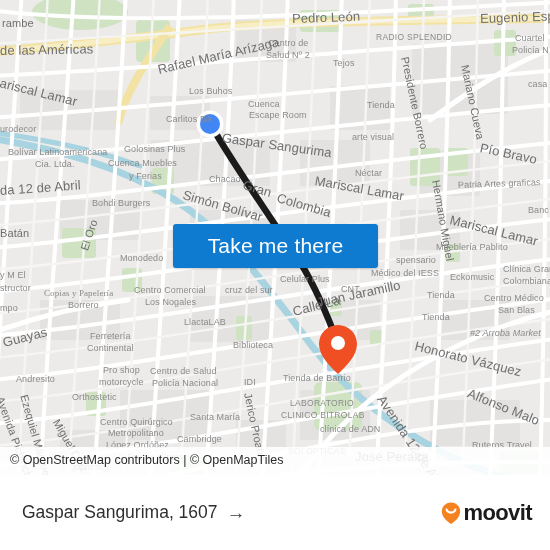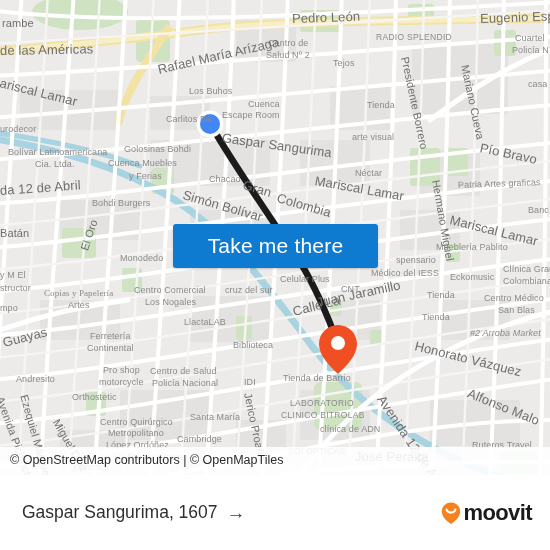--- a/index.html
+++ b/index.html
@@ -286,21 +286,21 @@
         <div class="maplabel poi" style="left: 0px; top: 124px;">urodecor</div>
         <div class="maplabel poi" style="left: 8px; top: 147px;">Bolívar Latinoamericana</div>
         <div class="maplabel poi" style="left: 35px; top: 159px;">Cia. Ltda.</div>
         <div class="maplabel street big" style="left: 0px; top: 186px; transform: rotate(-4deg);">da 12 de Abril</div>
         <div class="maplabel poi" style="left: 92px; top: 198px;">Bohdi Burgers</div>
         <div class="maplabel street" style="left: 0px; top: 228px;">Batán</div>
         <div class="maplabel street" style="left: 84px; top: 245px; transform: rotate(-72deg);">El Oro</div>
         <div class="maplabel poi" style="left: 0px; top: 270px;">y M El</div>
         <div class="maplabel poi" style="left: 0px; top: 283px;">structor</div>
         <div class="maplabel poi" style="left: 44px; top: 288px; font-family: Liberation Serif, serif;">Copias y Papelería</div>
-        <div class="maplabel poi" style="left: 68px; top: 300px;">Artes</div>
+        <div class="maplabel poi" style="left: 68px; top: 300px;">Borrero</div>
         <div class="maplabel poi" style="left: 0px; top: 303px;">mpo</div>
         <div class="maplabel street big" style="left: 3px; top: 338px; transform: rotate(-14deg);">Guayas</div>
         <div class="maplabel poi" style="left: 90px; top: 331px;">Ferretería</div>
         <div class="maplabel poi" style="left: 87px; top: 343px;">Continental</div>
         <div class="maplabel poi" style="left: 103px; top: 365px;">Pro shop</div>
         <div class="maplabel poi" style="left: 99px; top: 377px;">motorcycle</div>
         <div class="maplabel poi" style="left: 16px; top: 374px;">Andresito</div>
         <div class="maplabel poi" style="left: 72px; top: 392px;">Orthostetic</div>
         <div class="maplabel street" style="left: 0px; top: 392px; transform: rotate(70deg);">Avenida Pichincha</div>
         <div class="maplabel street" style="left: 24px; top: 390px; transform: rotate(74deg);">Ezequiel Márquez</div>
@@ -310,24 +310,24 @@
         <div class="maplabel poi" style="left: 106px; top: 440px;">López Ordóñez</div>
         <div class="maplabel poi" style="left: 128px; top: 452px;">Redux clínica</div>
         <div class="maplabel poi" style="left: 73px; top: 462px;">juanchos</div>
         <div class="maplabel street big" style="left: 292px; top: 14px; transform: rotate(-2deg);">Pedro León</div>
         <div class="maplabel poi" style="left: 268px; top: 38px;">Centro de</div>
         <div class="maplabel poi" style="left: 266px; top: 50px;">Salud Nº 2</div>
         <div class="maplabel poi" style="left: 333px; top: 58px;">Tejos</div>
         <div class="maplabel street big" style="left: 158px; top: 65px; transform: rotate(-13deg);">Rafael María Arízaga</div>
         <div class="maplabel poi" style="left: 189px; top: 86px;">Los Buhos</div>
         <div class="maplabel poi" style="left: 248px; top: 99px;">Cuenca</div>
-        <div class="maplabel poi" style="left: 222px; top: 110px;">Escape Room</div>
+        <div class="maplabel poi" style="left: 249px; top: 110px;">Escape Room</div>
         <div class="maplabel poi" style="left: 166px; top: 114px;">Carlitos Bik</div>
         <div class="maplabel street big" style="left: 222px; top: 133px; transform: rotate(8deg);">Gaspar Sangurima</div>
-        <div class="maplabel poi" style="left: 124px; top: 144px;">Golosinas Bohdi</div>
+        <div class="maplabel poi" style="left: 124px; top: 144px;">Golosinas Plus</div>
         <div class="maplabel poi" style="left: 108px; top: 158px;">Cuenca Muebles</div>
         <div class="maplabel poi" style="left: 129px; top: 171px;">y Ferias</div>
         <div class="maplabel poi" style="left: 209px; top: 174px;">Chacao</div>
         <div class="maplabel street big" style="left: 243px; top: 180px; transform: rotate(16deg);">Gran</div>
         <div class="maplabel street big" style="left: 183px; top: 190px; transform: rotate(16deg);">Simón Bolívar</div>
         <div class="maplabel street big" style="left: 277px; top: 193px; transform: rotate(16deg);">Colombia</div>
         <div class="maplabel poi" style="left: 120px; top: 253px;">Monodedo</div>
         <div class="maplabel poi" style="left: 134px; top: 285px;">Centro Comercial</div>
         <div class="maplabel poi" style="left: 145px; top: 297px;">Los Nogales</div>
         <div class="maplabel poi" style="left: 184px; top: 317px;">LlactaLAB</div>

